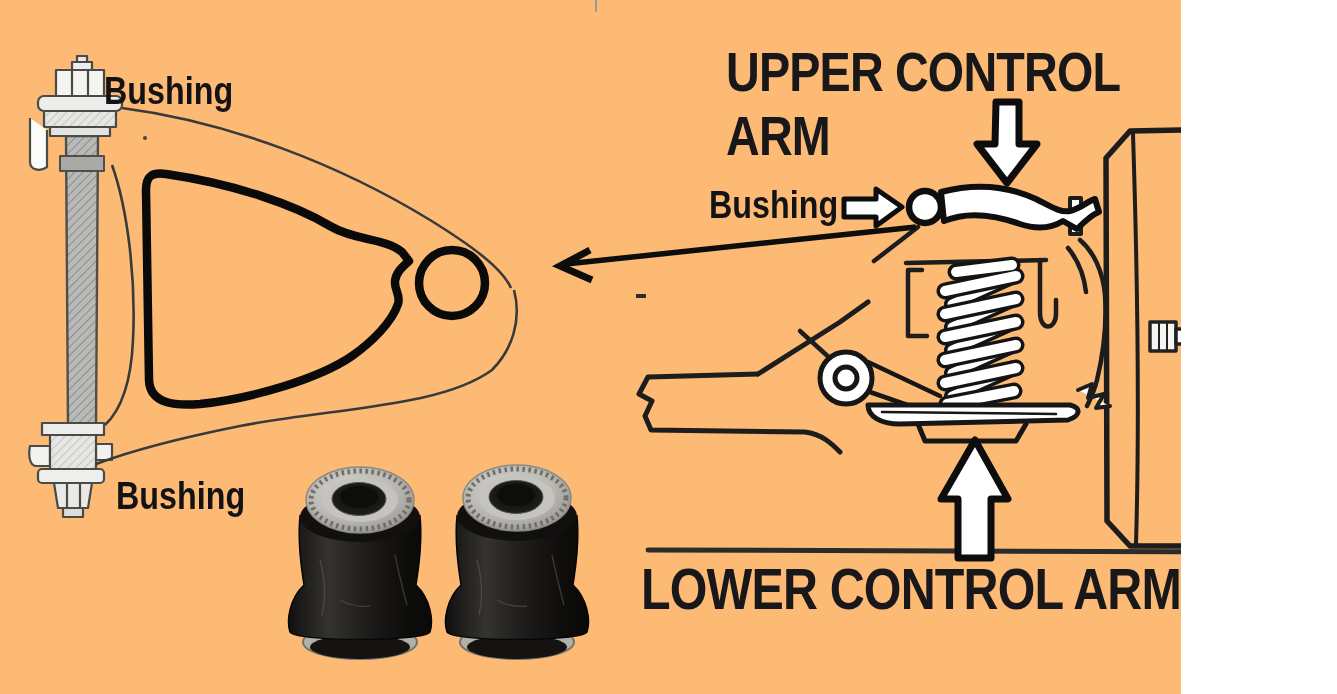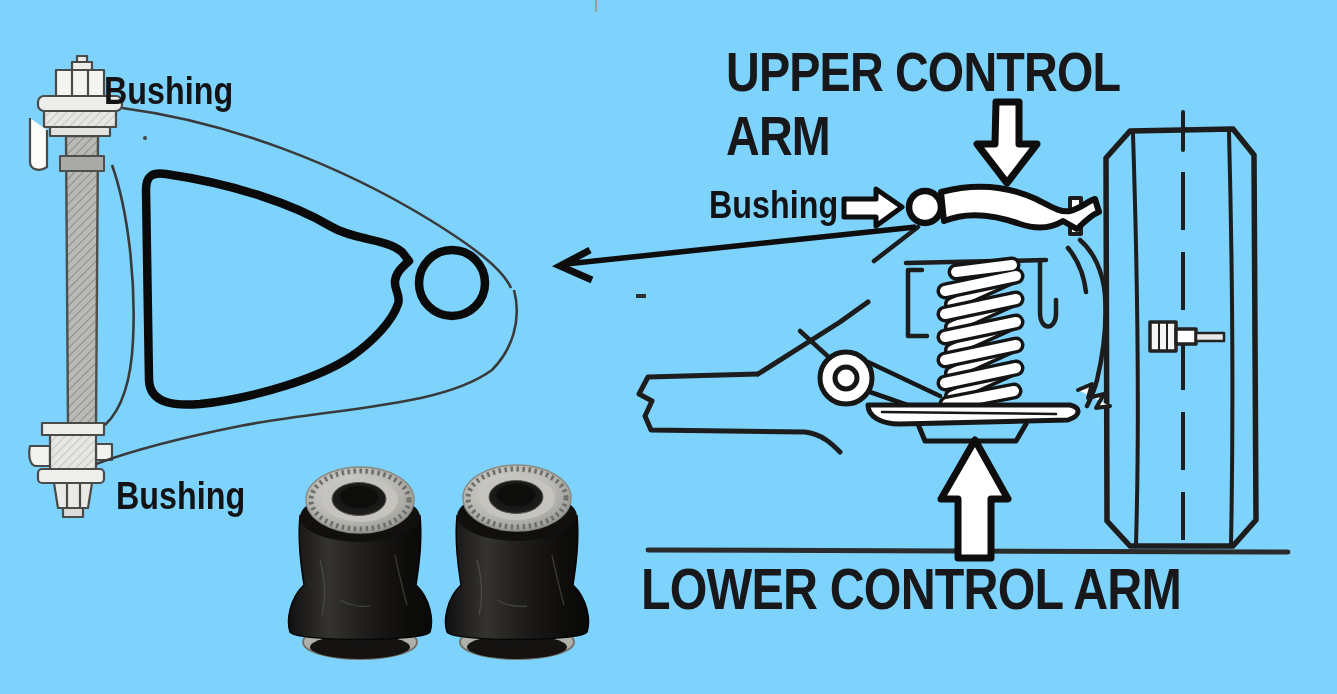--- a/index.html
+++ b/index.html
@@ -1,16 +1,16 @@
 <!DOCTYPE html>
 <html><head>
 <meta charset="utf-8">
 <style>
   html,body{margin:0;padding:0;background:#ffffff;}
-  #stage{position:relative;width:1337px;height:694px;background:#7dd3fc;overflow:hidden;
+  #stage{position:relative;width:1181px;height:694px;background:#fdba74;overflow:hidden;
          font-family:"Liberation Sans", sans-serif;}
   #art{position:absolute;left:0;top:0;}
   .lbl{position:absolute;color:#131316;font-weight:700;transform-origin:left top;
        white-space:nowrap;user-select:none;}
   .lbl-bushing{font-size:38px;letter-spacing:0px;transform:scaleX(.85);}
   .lbl-big{font-size:55px;font-weight:800;letter-spacing:-1px;line-height:1.16;
            transform:scaleX(.85);color:#18181b;}
   #lbl-upper{left:726px;top:41px;width:540px;white-space:normal;}
   #lbl-lower{left:641px;top:556px;font-size:57px;}
   #lbl-bush-lt{left:104px;top:70px;}

